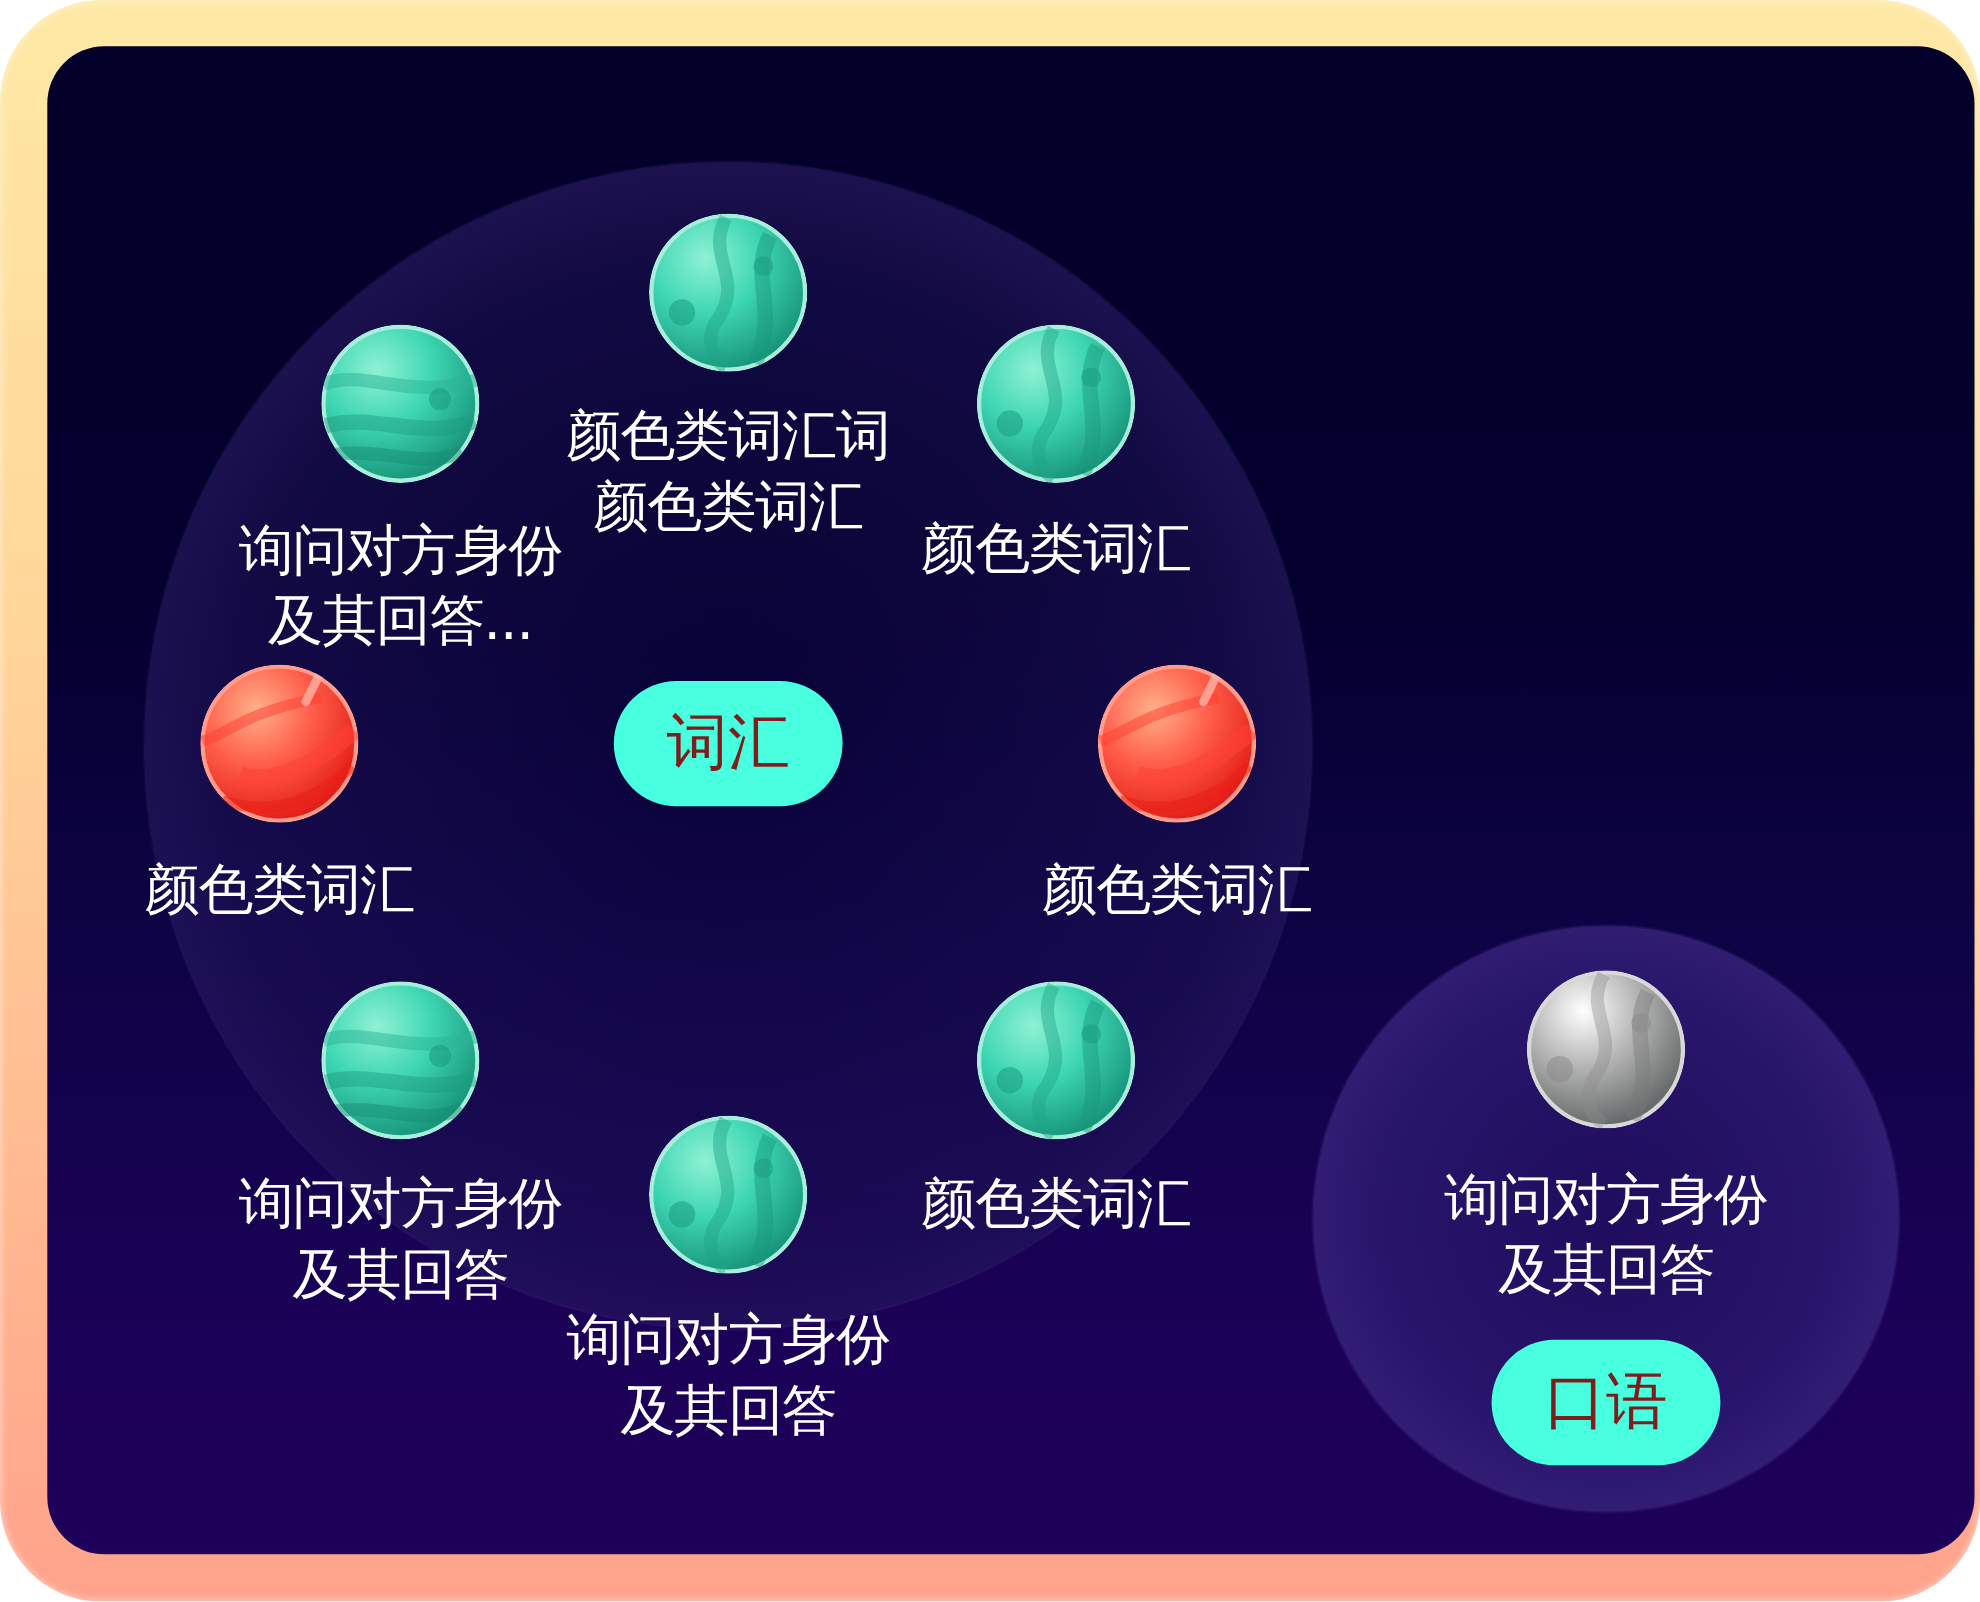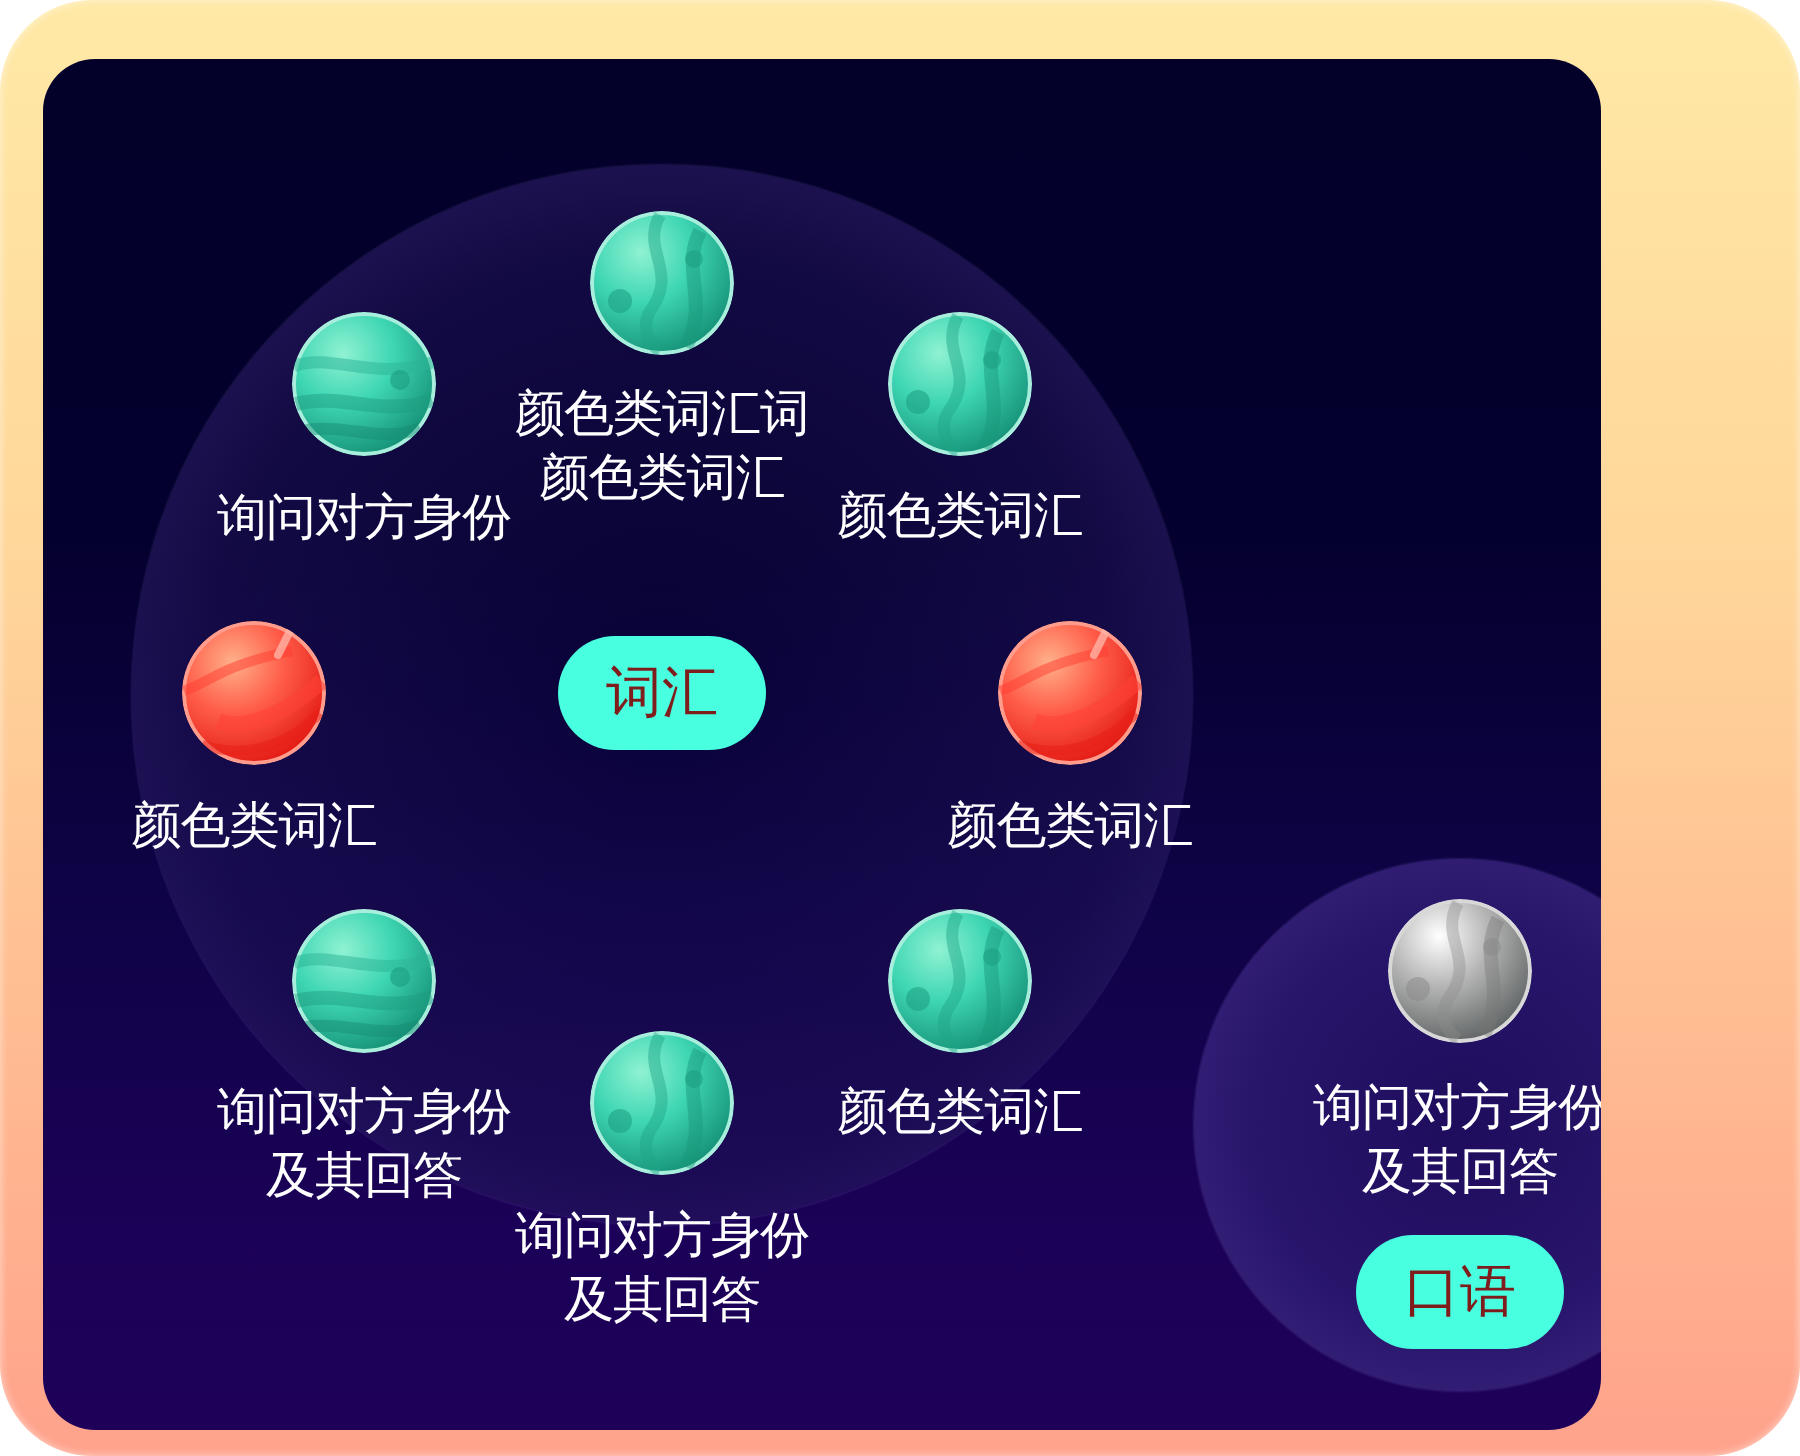--- a/index.html
+++ b/index.html
@@ -4,21 +4,21 @@
 <style>
   html, body { margin: 0; padding: 0; }
   body { width: 1800px; height: 1456px; position: relative; overflow: hidden; background: #ffffff; font-family: "DejaVu Sans", "Liberation Sans", sans-serif; }
   .frame {
     position: absolute; left: 0; top: 0; width: 1800px; height: 1456px;
     border-radius: 92px;
     background: linear-gradient(180deg, #FFE9A6 0%, #FFD59A 40%, #FFB48F 80%, #FFA28C 100%);
     box-shadow: inset 0 0 8px rgba(255,255,255,0.6);
   }
   .board {
-    position: absolute; left: 43px; top: 59px; width: 1558px; height: 1371px;
+    position: absolute; left: 43px; top: 42px; width: 1752px; height: 1371px;
     border-radius: 52px; overflow: hidden;
     background: linear-gradient(180deg, #03002A 0%, #04002E 35%, #0E0345 60%, #1B0157 85%, #1E0059 100%);
   }
   .halo {
     position: absolute; border-radius: 50%;
     background: radial-gradient(circle at 50% 50%, rgba(20,8,70,0.0) 0%, rgba(40,24,100,0.35) 65%, rgba(70,48,140,0.75) 100%);
     box-shadow: 0 0 3px rgba(120,100,190,0.5);
   }
   .halo.big { left: 89px; top: 106px; width: 1060px; height: 1060px;
     background: radial-gradient(circle at 50% 52%, rgba(10,4,60,0.2) 0%, rgba(30,18,85,0.55) 60%, rgba(60,42,120,0.85) 100%); }
@@ -170,20 +170,21 @@
       <svg viewBox="0 0 144 144">
           <circle cx="72" cy="72" r="70" fill="url(#gGreen)" stroke="#A8EEDC" stroke-width="4"></circle>
           <path d="M2 54 C40 40 80 70 142 50" stroke="#2BB495" stroke-width="12" fill="none" opacity="0.5"></path>
           <path d="M4 92 C50 80 90 106 140 88" stroke="#1C9C7F" stroke-width="14" fill="none" opacity="0.45"></path>
           <path d="M14 118 C60 112 90 132 128 116" stroke="#168A70" stroke-width="12" fill="none" opacity="0.45"></path>
           <circle cx="108" cy="68" r="10" fill="#1B9D80" opacity="0.6"></circle>
         </svg>
     </div>
     <div class="label" style="left:321px; top:426px;">
       <div>询问对方身份</div>
+      <div>及其回答...</div>
     </div>
 
     <div class="pill" style="left:515px; top:577px;">
       <span>词汇</span>
     </div>
 
     <div class="halo small"></div>
 
     <div class="planet" style="left:1417px; top:912px;">
       <svg viewBox="0 0 144 144">

